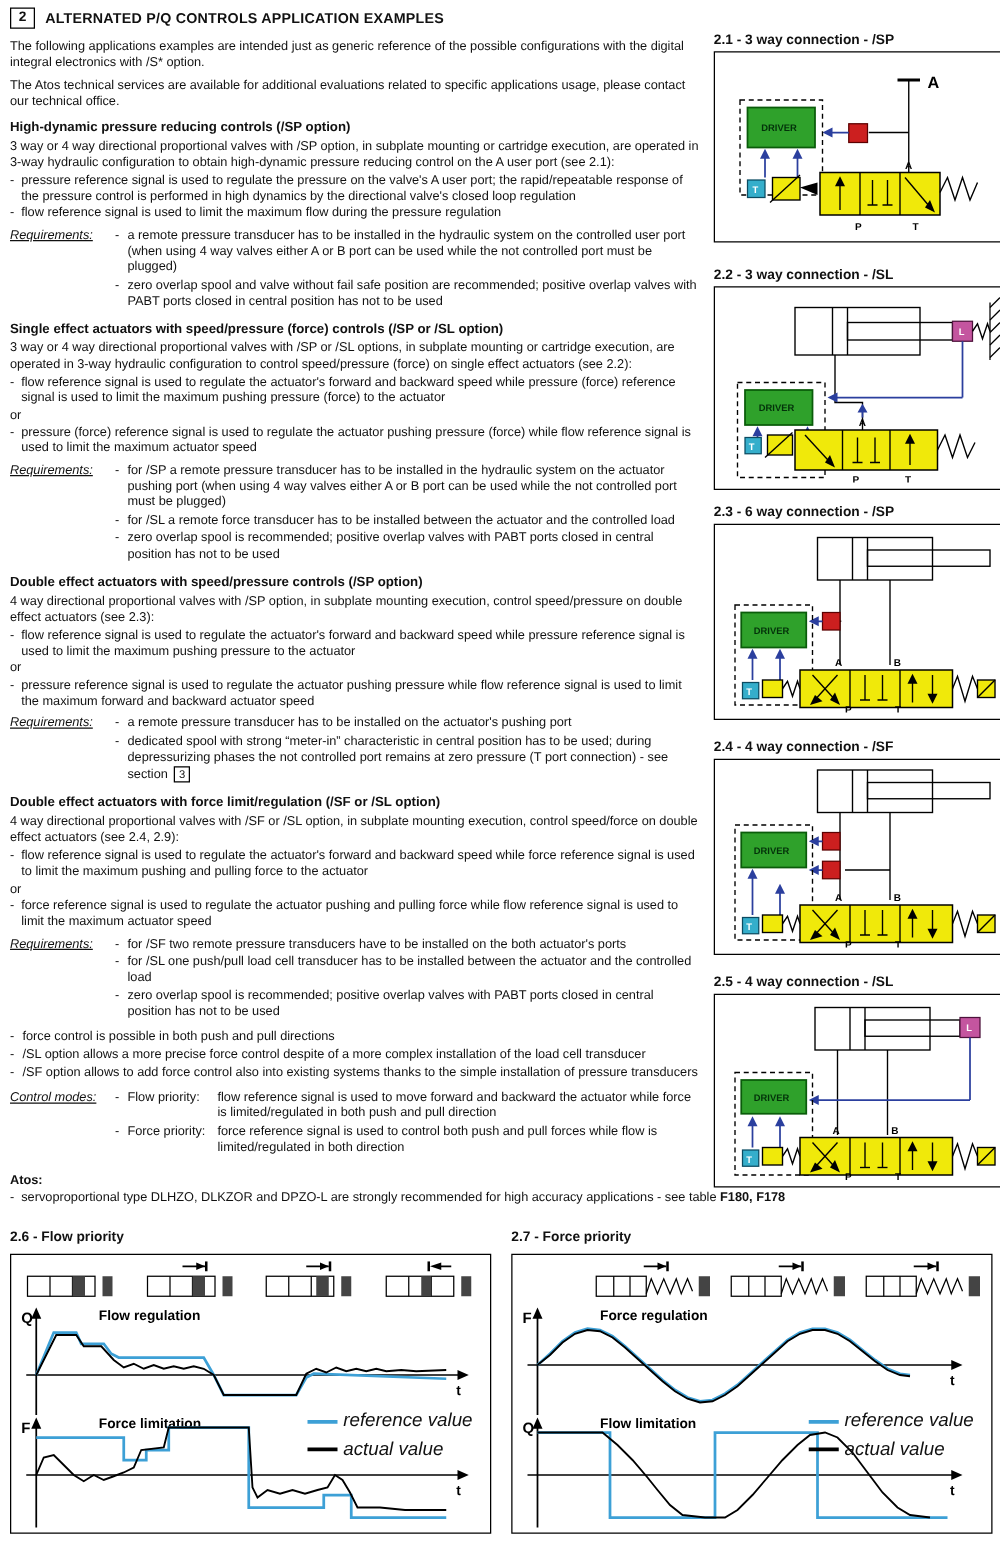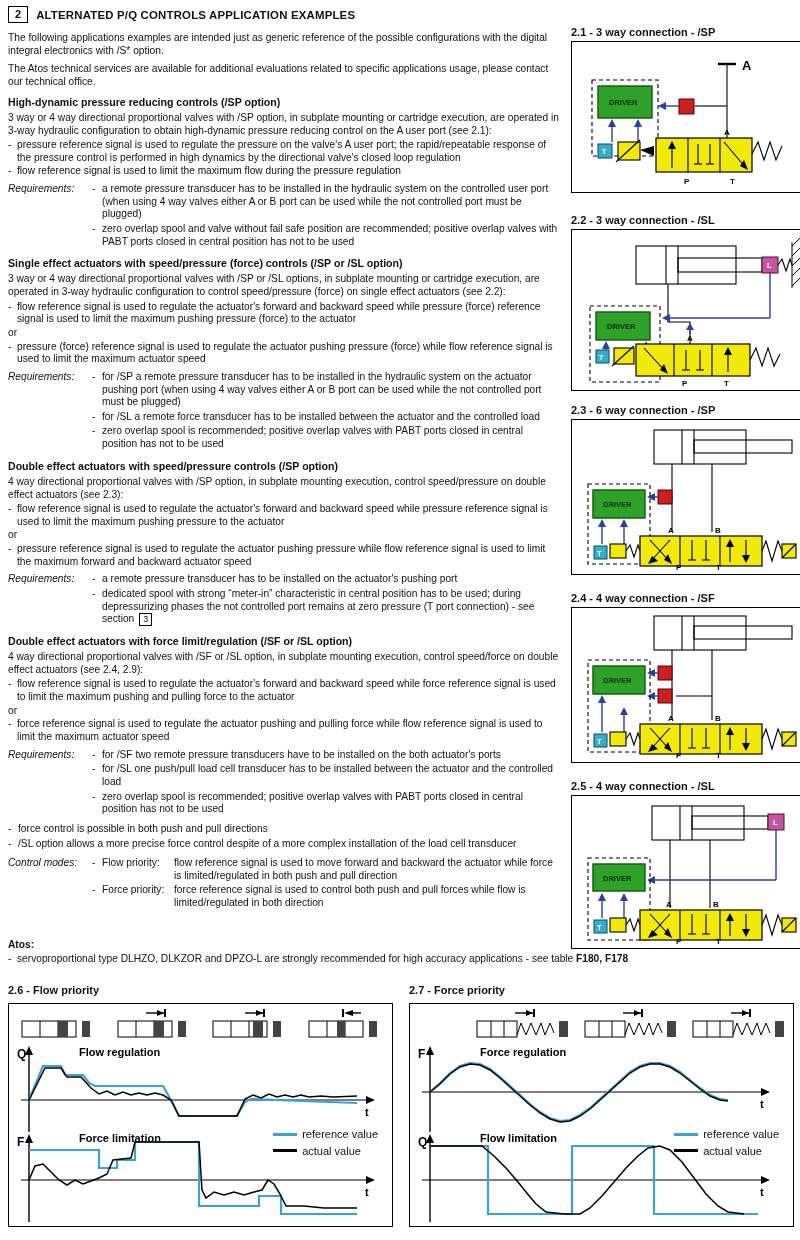--- a/index.html
+++ b/index.html
@@ -9,21 +9,21 @@
   .left-col{position:absolute;left:8px;top:6px;width:552px;font-size:10.2px;line-height:1.24;}
   .hdr{display:flex;align-items:center;gap:8px;margin-bottom:9px;}
   .hdr .numbox{border:1.6px solid #000;font-weight:bold;font-size:11px;padding:1px 6px;line-height:1.2;}
   .hdr .title{font-weight:bold;font-size:11.4px;letter-spacing:.2px;}
   .para{margin:0 0 6px 0;}
   h3.sec{font-size:10.6px;font-weight:bold;margin:7px 0 3px 0;}
   .bullet{position:relative;padding-left:9px;margin:1px 0;}
   .bullet:before{content:"-";position:absolute;left:0;top:0;}
   .orline{margin:1px 0;}
   .reqrow{display:flex;margin:5px 0 2px 0;}
-  .reqlabel{flex:0 0 84px;font-style:italic;}
+  .reqlabel{flex:0 0 84px;font-style:italic;text-decoration:underline;}
   .reqitems{flex:1;}
   .reqitem{position:relative;padding-left:10px;margin:0 0 2px 0;}
   .reqitem:before{content:"-";position:absolute;left:0;top:0;}
   .secbox{display:inline-block;border:1px solid #000;padding:0 3px;font-size:9px;line-height:1.2;margin-left:2px;}
   .cmrow{display:flex;margin-bottom:2px;}
   .cmname{flex:0 0 72px;}
   .cmdesc{flex:1;}
   
   .notes{position:absolute;left:8px;top:938px;width:786px;font-size:10.2px;line-height:1.3;}
   .notes .nlabel{font-weight:bold;margin-bottom:1px;}
@@ -58,21 +58,21 @@
   .cbox{border:1.4px solid #000;height:222px;position:relative;background:#fff;}
   .iconrow{position:absolute;top:5px;left:0;right:6px;display:flex;justify-content:flex-end;gap:12px;}
   .iconrow.spread{justify-content:space-around;left:6px;}
   .gpanel{position:absolute;left:4px;right:4px;}
   .gpanel svg{display:block;}
   .reference-curve{stroke:#3da0d6;stroke-width:2.2;fill:none;}
   .actual-curve{stroke:#000;stroke-width:1.5;fill:none;}
   .gtitle{font-size:11px;font-weight:bold;fill:#000;}
   .gaxis{font-size:12px;font-weight:bold;fill:#000;}
   .gt{font-size:11px;font-weight:bold;fill:#000;}
-  .legend{position:absolute;font-size:11px;line-height:1.5;}
+  .legend{position:absolute;font-size:15px;line-height:1.5;font-style:italic;}
   .legend .lrow{display:flex;align-items:center;gap:5px;}
   .legend .sw{width:24px;height:3px;}
   .sw.ref{background:#3da0d6;}
   .sw.act{background:#000;}
 </style>
 </head>
 <body>
 
 <div id="page">
 
@@ -136,20 +136,21 @@
       <div class="reqitems">
         <div class="reqitem">for /SF two remote pressure transducers have to be installed on the both actuator's ports</div>
         <div class="reqitem">for /SL one push/pull load cell transducer has to be installed between the actuator and the controlled load</div>
         <div class="reqitem">zero overlap spool is recommended; positive overlap valves with PABT ports closed in central position has not to be used</div>
       </div>
     </div>
     <div class="reqrow">
       <div class="reqitems">
         <div class="reqitem">force control is possible in both push and pull directions</div>
         <div class="reqitem">/SL option allows a more precise force control despite of a more complex installation of the load cell transducer</div>
+        <div class="reqitem">/SF option allows to add force control also into existing systems thanks to the simple installation of pressure transducers</div>
       </div>
     </div>
     <div class="reqrow">
       <div class="reqlabel">Control modes:</div>
       <div class="reqitems">
         <div class="reqitem">
           <div class="cmrow">
             <div class="cmname">Flow priority:</div>
             <div class="cmdesc">flow reference signal is used to move forward and backward the actuator while force is limited/regulated in both push and pull direction</div>
           </div>

